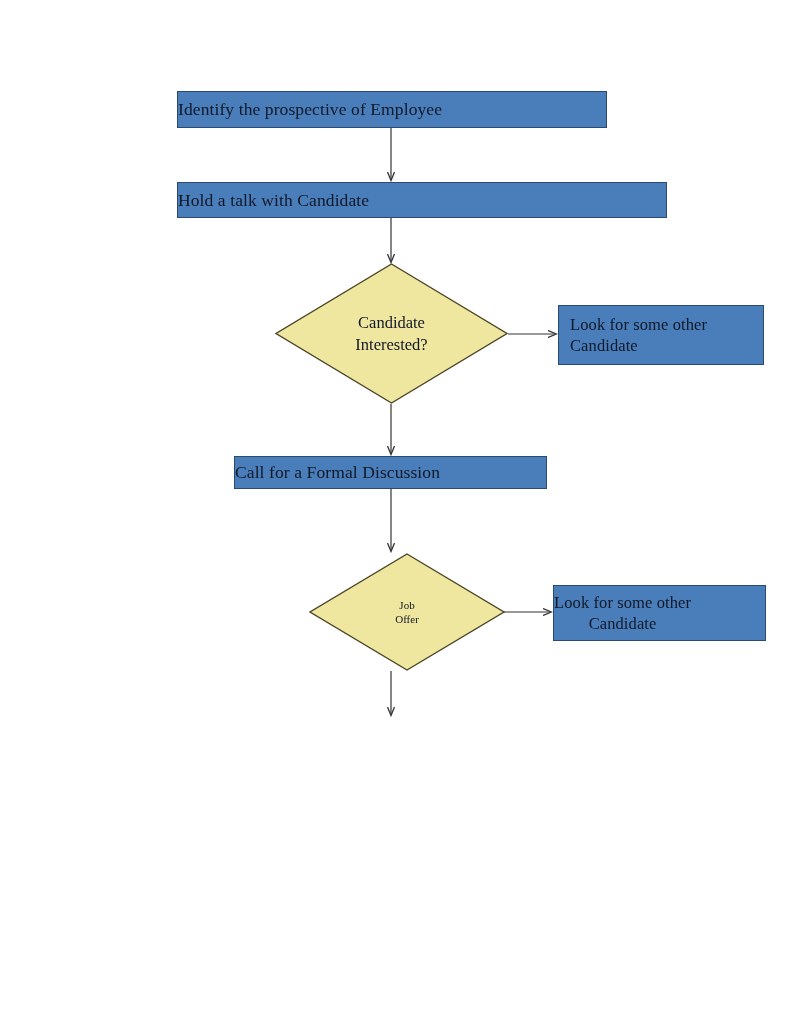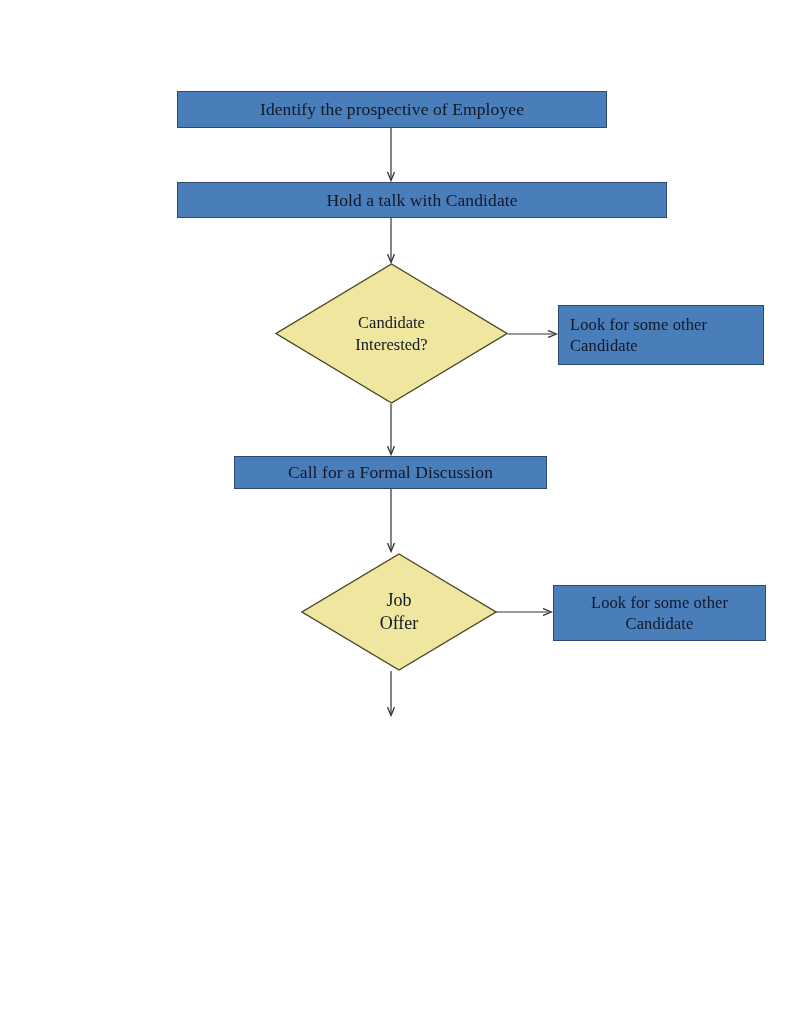--- a/index.html
+++ b/index.html
@@ -39,21 +39,21 @@
     z-index: 2;
     box-sizing: border-box;
   }
 
   .process {
     background: #4A7EBB;
     border: 1.4px solid #2A4A72;
     color: #111827;
     display: flex;
     align-items: center;
-    justify-content: center;
+    justify-content: flex-start;
     text-align: center;
     line-height: 1.28;
     letter-spacing: .1px;
   }
 
   .process.left-align {
     justify-content: flex-start;
     text-align: left;
     padding-left: 11px;
   }
@@ -89,21 +89,21 @@
     white-space: pre-line;
     z-index: 3;
   }
 
   
   #node-identify      { left: 177px; top: 91px;  width: 430px; height: 37px;  font-size: 17.5px; }
   #node-hold-talk     { left: 177px; top: 182px; width: 490px; height: 36px;  font-size: 17.5px; }
   #node-candidate-interested { left: 275px; top: 263px; width: 233px; height: 141px; font-size: 16.5px; }
   #node-look-other-1  { left: 558px; top: 305px; width: 206px; height: 60px;  font-size: 16.5px; }
   #node-call-formal   { left: 234px; top: 456px; width: 313px; height: 33px;  font-size: 17.5px; }
-  #node-job-offer     { left: 301px; top: 553px; width: 196px; height: 118px; font-size: 18px; }
+  #node-job-offer     { left: 309px; top: 553px; width: 196px; height: 118px; font-size: 11px; }
   #node-look-other-2  { left: 553px; top: 585px; width: 213px; height: 56px;  font-size: 16.5px; }
   #node-ask-join      { left: 168px; top: 717px; width: 447px; height: 55px;  font-size: 17.5px; }
 
   
   #node-ask-join {
     align-items: flex-start;
     padding-top: 6px;
     overflow: hidden;
   }
 </style>

